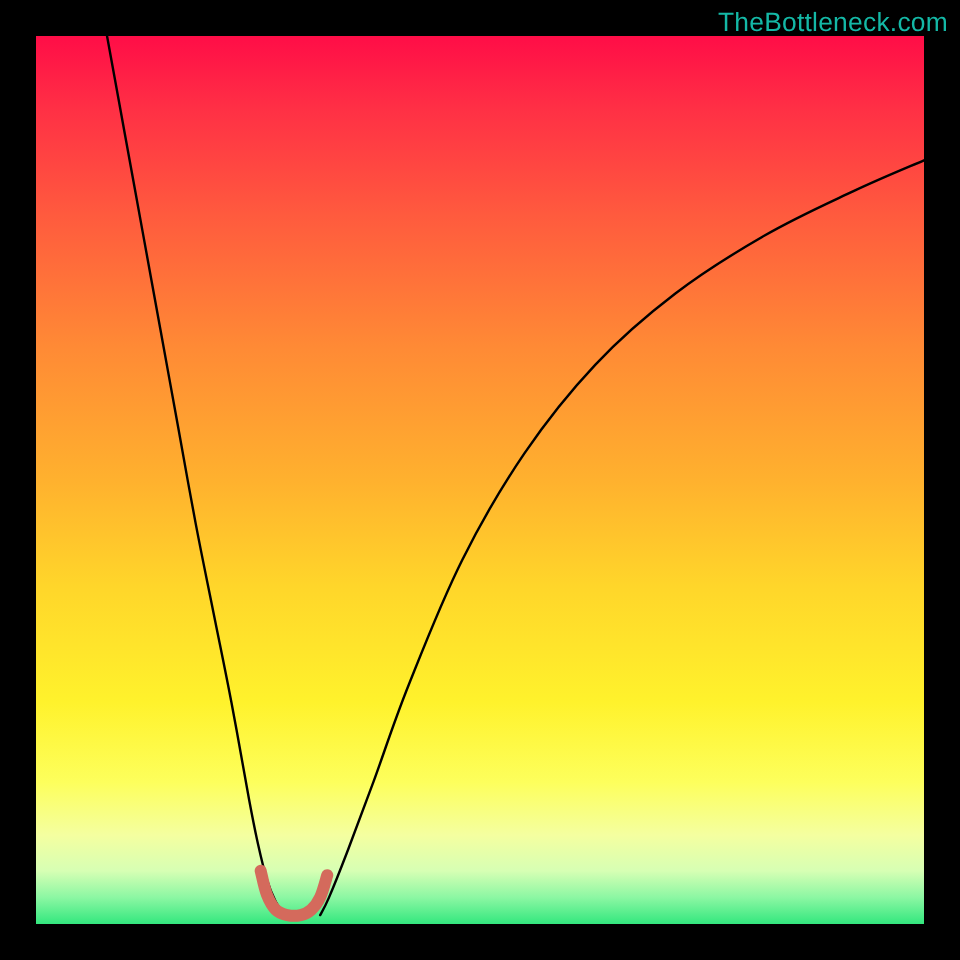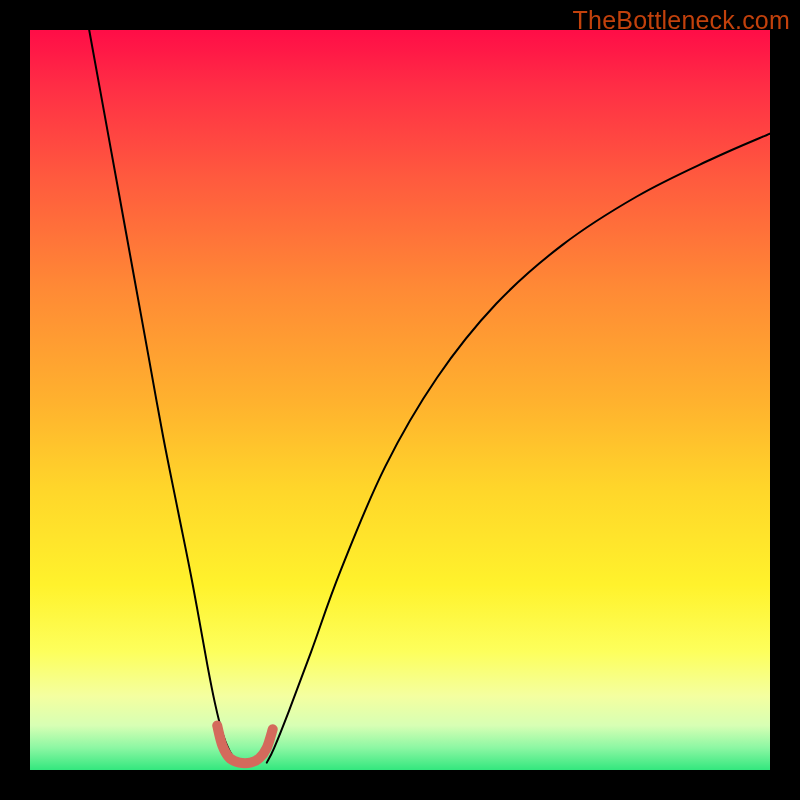--- a/index.html
+++ b/index.html
@@ -29,22 +29,22 @@
       #f4ffa0 90%,
       #d7ffb4 94%,
       #8cf7a3 97%,
       #33e77e 100%
     );
   }
   .watermark {
     position: absolute;
     top: 6px;
     right: 10px;
-    color: #c2410c;
-    font-size: 25px;
+    color: #14b8a6;
+    font-size: 22px;
     font-weight: 500;
     letter-spacing: 0.2px;
     user-select: none;
   }
   svg.curve {
     position: absolute;
     left: 0;
     top: 0;
     width: 740px;
     height: 740px;

